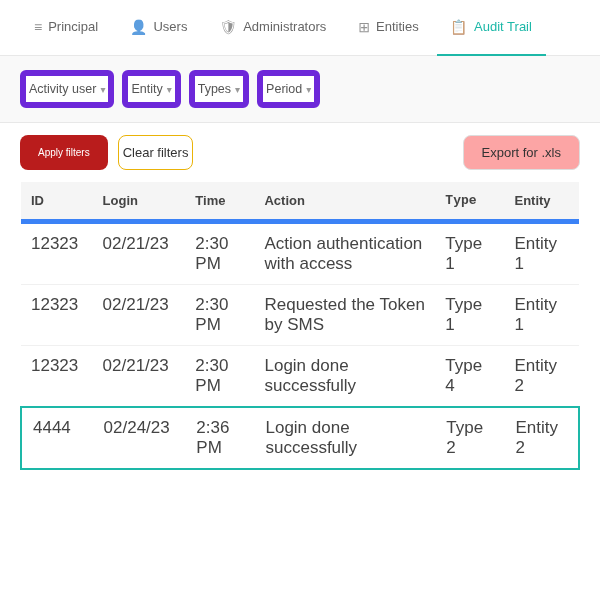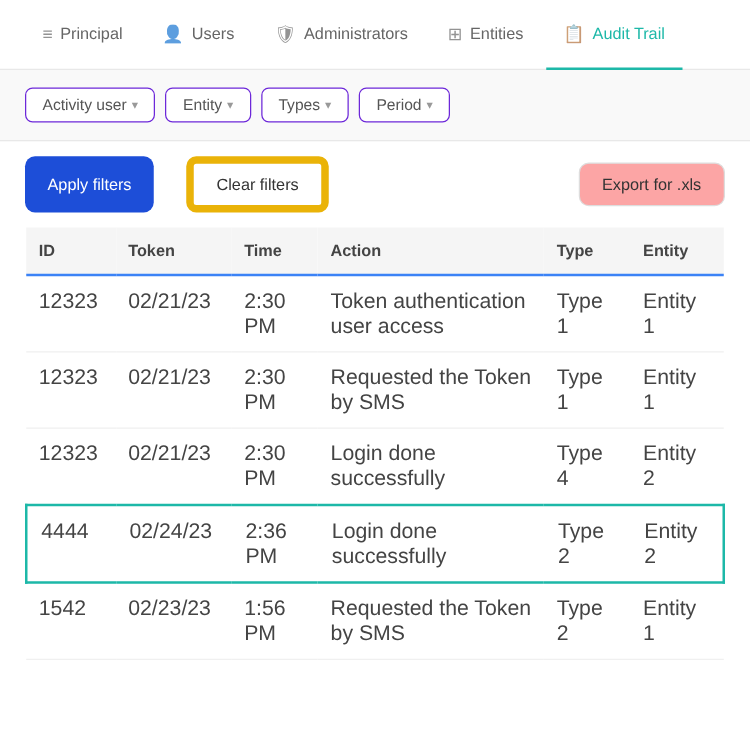--- a/index.html
+++ b/index.html
@@ -49,22 +49,22 @@
       align-items: center;
       gap: 8px;
       padding: 14px 20px;
       background: #f9f9f9;
       border-bottom: 1px solid #e8e8e8;
     }
     .filter-btn {
       display: flex;
       align-items: center;
       gap: 4px;
-      padding: 6px 13px;
-      border: 1px solid #6d28d9;
+      padding: 6px 3px;
+      border: 6px solid #6d28d9;
       border-radius: 6px;
       background: #fff;
       color: #555;
       cursor: pointer;
       font-size: 12.5px;
     }
     .filter-btn .chevron {
       font-size: 10px;
       color: #999;
     }
@@ -72,37 +72,36 @@
     
     .action-row {
       display: flex;
       align-items: center;
       justify-content: space-between;
       padding: 12px 20px;
     }
     .left-actions { display: flex; gap: 10px; }
     .apply-btn {
       padding: 9px 18px;
-      background: #1d4ed8;
+      background: #b91c1c;
       color: #fff;
       border: none;
       border-radius: 8px;
       cursor: pointer;
-      font-size: 13px;
+      font-size: 10px;
       font-weight: 500;
     }
     .clear-btn {
-      padding: 9px 18px;
+      padding: 9px 4px;
       background: #fff;
       color: #333;
-      border: 6px solid #eab308;
+      border: 1px solid #eab308;
       border-radius: 8px;
       cursor: pointer;
       font-size: 13px;
-      margin-left: 16px;
     }
     .export-btn {
       padding: 9px 18px;
       background: #fca5a5;
       color: #333;
       border: 1px solid #ddd;
       border-radius: 8px;
       cursor: pointer;
       font-size: 13px;
     }
@@ -117,21 +116,21 @@
     }
     thead tr {
       background: #f5f5f5;
     }
     th {
       padding: 11px 10px;
       text-align: left;
       font-weight: 600;
       font-size: 13px;
       color: #444;
-      border-bottom: 2px solid #3b82f6;
+      border-bottom: 5px solid #3b82f6;
     }
     td {
       padding: 10px 10px;
       font-size: 17px;
       color: #444;
       border-bottom: 1px solid #f0f0f0;
       vertical-align: top;
     }
     
     .highlighted-row td:first-child {
@@ -146,21 +145,21 @@
       padding-left: 11px;
     }
     .highlighted-row td:last-child {
       border-right: 2px solid #1db8a8;
       border-radius: 0 6px 6px 0;
     }
     .col-id { width: 60px; }
     .col-date { width: 80px; }
     .col-time { width: 65px; }
     .col-action { width: 170px; }
-    .col-type { width: 65px; }
+    .col-type { width: 65px; font-family: Liberation Mono, monospace; }
     .col-entity { width: 70px; }
   </style>
 </head>
 <body>
 
 <nav class="top-nav">
 <div class="nav-item">
       <span class="nav-icon">≡</span>
       <span>Principal</span>
     </div>
@@ -207,33 +206,33 @@
     <button class="clear-btn">Clear filters</button>
   </div>
   <button class="export-btn">Export for .xls</button>
 </div>
 
 <div class="table-container">
   <table>
     <thead>
       <tr>
         <th class="col-id">ID</th>
-        <th class="col-date">Token</th>
+        <th class="col-date">Login</th>
         <th class="col-time">Time</th>
         <th class="col-action">Action</th>
         <th class="col-type">Type</th>
         <th class="col-entity">Entity</th>
       </tr>
     </thead>
     <tbody>
     <tr>
           <td>12323</td>
           <td>02/21/23</td>
           <td>2:30 PM</td>
-          <td>Token authentication user access</td>
+          <td>Action authentication with access</td>
           <td>Type 1</td>
           <td>Entity 1</td>
         </tr>
         <tr>
           <td>12323</td>
           <td>02/21/23</td>
           <td>2:30 PM</td>
           <td>Requested the Token by SMS</td>
           <td>Type 1</td>
           <td>Entity 1</td>
@@ -247,23 +246,15 @@
           <td>Entity 2</td>
         </tr>
         <tr class="highlighted-row">
           <td>4444</td>
           <td>02/24/23</td>
           <td>2:36 PM</td>
           <td>Login done successfully</td>
           <td>Type 2</td>
           <td>Entity 2</td>
         </tr>
-        <tr>
-          <td>1542</td>
-          <td>02/23/23</td>
-          <td>1:56 PM</td>
-          <td>Requested the Token by SMS</td>
-          <td>Type 2</td>
-          <td>Entity 1</td>
-        </tr>
       </tbody>
   </table>
 </div>
 
 </body></html>

